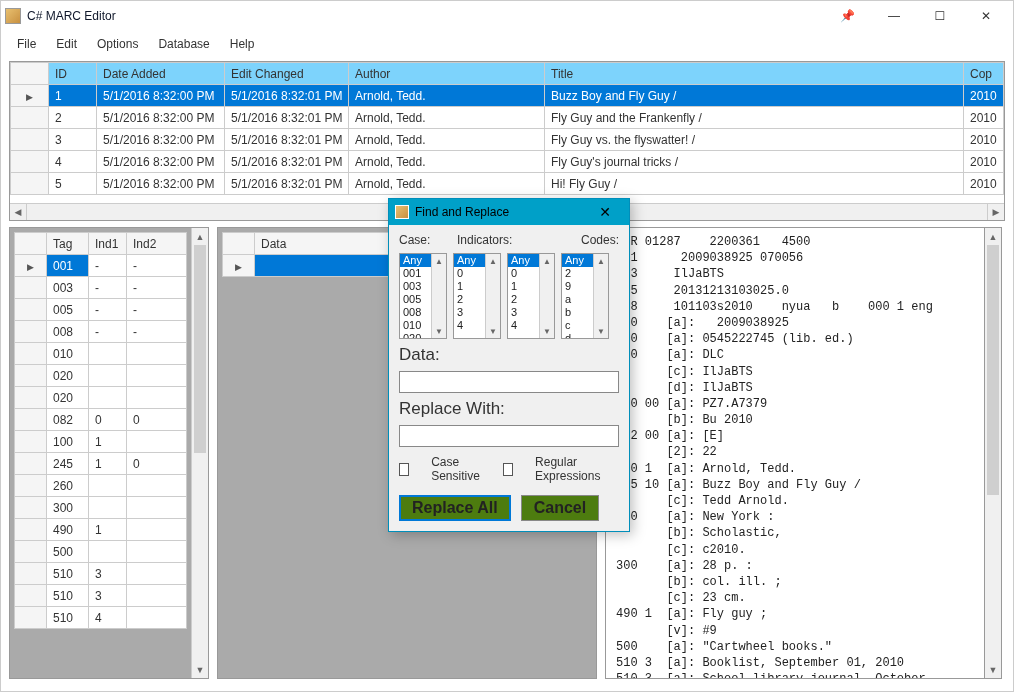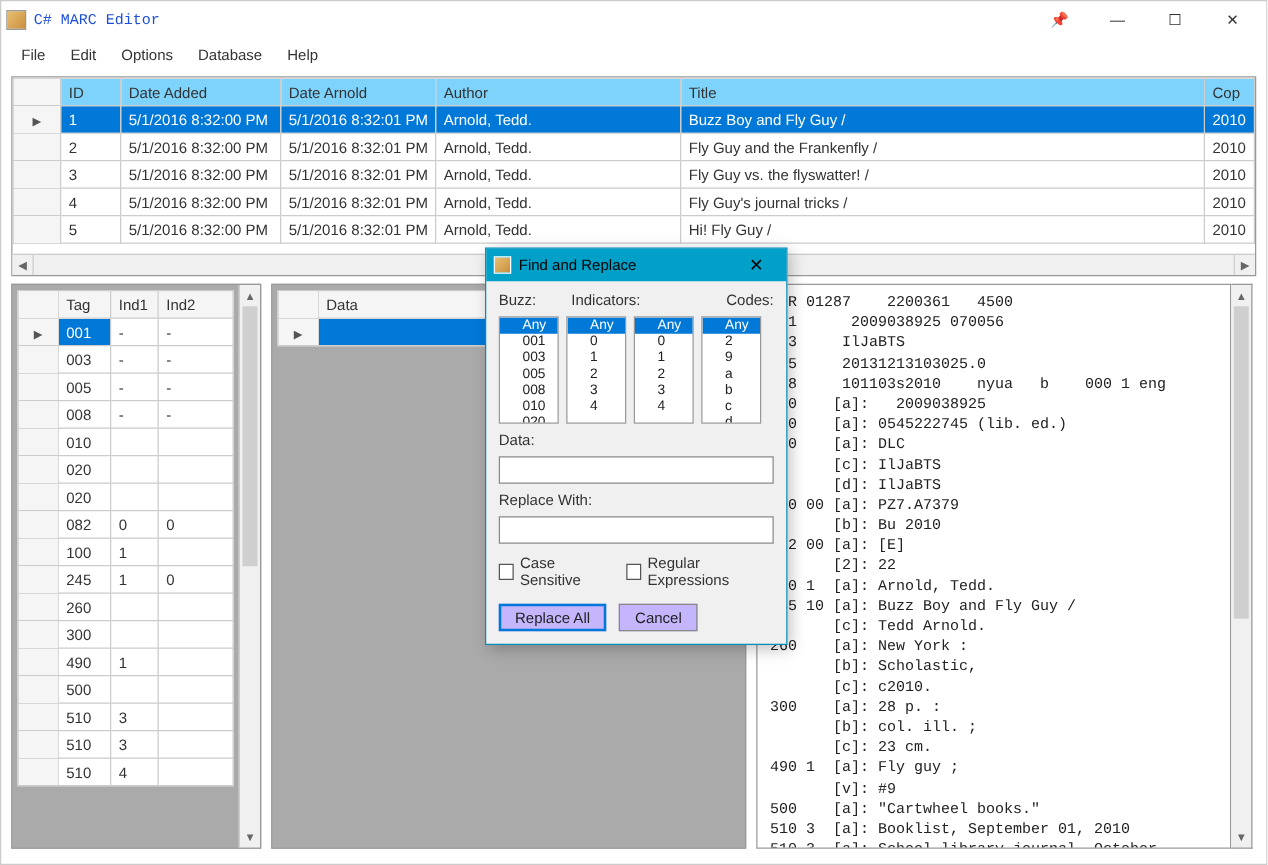--- a/index.html
+++ b/index.html
@@ -2,21 +2,21 @@
 <html><head>
 <meta charset="utf-8">
 <style>
 * { box-sizing: border-box; margin: 0; padding: 0; }
 body { font-family: "Segoe UI", Arial, sans-serif; font-size: 12px; background: #fff; width: 1014px; height: 692px; overflow: hidden; position: relative; }
 
 .window { width: 1014px; height: 692px; border: 1px solid #ccc; display: flex; flex-direction: column; background: #fff; }
 
 .titlebar { height: 30px; display: flex; align-items: center; padding: 0 4px; }
 .titlebar-icon { width: 16px; height: 16px; background: linear-gradient(135deg,#e8c070,#c89040); margin-right: 6px; display:inline-block; border:1px solid #999; }
-.titlebar-title { flex: 1; color: #1d4ed8; font-family: Liberation Mono, monospace; }
+.titlebar-title { flex: 1; color: #0f172a; }
 .titlebar-btns { display: flex; gap: 0; }
 .titlebar-btns div { width: 46px; height: 28px; display: flex; align-items: center; justify-content: center; color: #333; }
 
 .menubar { display: flex; padding: 2px 6px; gap: 0; }
 .menubar-item { padding: 4px 10px; color: #333; }
 
 .content { flex: 1; display: flex; flex-direction: column; padding: 4px 8px 12px 8px; gap: 6px; min-height:0; }
 
 
 .top-grid { border: 1px solid #999; height: 160px; display:flex; flex-direction:column; }
@@ -52,32 +52,32 @@
 .dialog-title-text { flex:1; font-size:12px; }
 .dialog-close { width:36px; text-align:center; font-size:14px; }
 .dialog-body { padding:8px 10px 10px 10px; display:flex; flex-direction:column; gap:6px; }
 .filter-labels { display:flex; font-size:12px; color:#333; }
 .filter-labels span:nth-child(1){ width:58px; }
 .filter-labels span:nth-child(2){ width:108px; text-align:left; }
 .filter-labels span:nth-child(3){ flex:1; text-align:right; }
 .filter-row { display:flex; gap:6px; }
 .listbox { width:48px; height:86px; border:1px solid #999; background:#fff; font-size:11px; overflow:hidden; display:flex; }
 .listbox-items { flex:1; }
-.listbox-item { padding:0 18px; line-height:13px; color:#222; }
+.listbox-item { padding:0 3px; line-height:13px; color:#222; }
 .listbox-item.sel { background:#0078d7; color:#fff; }
 .listbox-sb { width:15px; background:#f0f0f0; border-left:1px solid #ccc; display:flex; flex-direction:column; font-size:8px; color:#666; }
 .listbox-sb div:first-child, .listbox-sb div:last-child { height:14px; display:flex; align-items:center; justify-content:center; }
 .listbox-sb div:nth-child(2){ flex:1;}
-.dlg-label { font-size:12px; color:#333; }
+.dlg-label { font-size:17px; color:#333; }
 .dlg-input { border:1px solid #888; height:22px; width:100%; padding:2px 4px; background:#fff; }
 .check-row { display:flex; gap:12px; margin-top:2px;}
-.check { display:flex; align-items:center; gap:5px; font-size:12px; color:#333;}
+.check { display:flex; align-items:center; gap:22px; font-size:12px; color:#333;}
 .checkbox { width:13px; height:13px; border:1px solid #555; background:#fff; }
 .btn-row { display:flex; gap:10px; margin-top:6px;}
-.btn { border:1px solid #888; background:#c4b5fd; padding:3px 12px; font-size:12px; color:#222; }
+.btn { border:1px solid #888; background:#4d7c0f; padding:3px 12px; font-size:16px; color:#222;font-weight:bold; }
 .btn.primary { border:2px solid #0078d7; padding:2px 11px; }
 
 .panel-wrap { display:flex; flex:1; min-height:0;}
 .panel-scroll-y { width:17px; background:#f0f0f0; border-left:1px solid #ccc; display:flex; flex-direction:column; font-size:9px; color:#666;}
 .panel-scroll-y div:first-child, .panel-scroll-y div:last-child{ height:17px; display:flex; align-items:center; justify-content:center;}
 .panel-scroll-y .thumb { flex:1; position:relative;}
 .panel-scroll-y .thumb::after { content:""; position:absolute; left:2px; right:2px; top:0; height:50%; background:#cfcfcf;}
 
 .right-wrap { display:flex; width:400px; }
 .right-scroll { width:17px; border:1px solid #999; border-left:none; background:#f0f0f0; display:flex; flex-direction:column; font-size:9px; color:#666;}
@@ -121,21 +121,21 @@
               <col style="width:124px">
               <col style="width:196px">
               <col>
               <col style="width:40px">
             </colgroup>
           <thead>
               <tr>
             <th class="rowhdr"></th>
             <th>ID</th>
             <th>Date Added</th>
-            <th>Date Arnold</th>
+            <th>Edit Changed</th>
             <th>Author</th>
             <th>Title</th>
             <th>Cop</th>
           </tr>
             </thead>
           <tbody id="top-rows">
               <tr class="selected">
                 <td class="rowhdr rowptr"></td>
                 <td>1</td>
                 <td>5/1/2016 8:32:00 PM</td>
@@ -388,21 +388,21 @@
 </div>
 
 <div class="dialog">
   <div class="dialog-title">
     <span class="dialog-title-icon"></span>
     <span class="dialog-title-text">Find and Replace</span>
     <span class="dialog-close">✕</span>
   </div>
   <div class="dialog-body">
     <div class="filter-labels">
-      <span>Buzz:</span>
+      <span>Case:</span>
       <span>Indicators:</span>
       <span>Codes:</span>
     </div>
     <div class="filter-row">
       <div class="listbox">
           <div class="listbox-items" id="lb-tags">
             <div class="listbox-item sel">Any</div>
             <div class="listbox-item">001</div>
             <div class="listbox-item">003</div>
             <div class="listbox-item">005</div>

